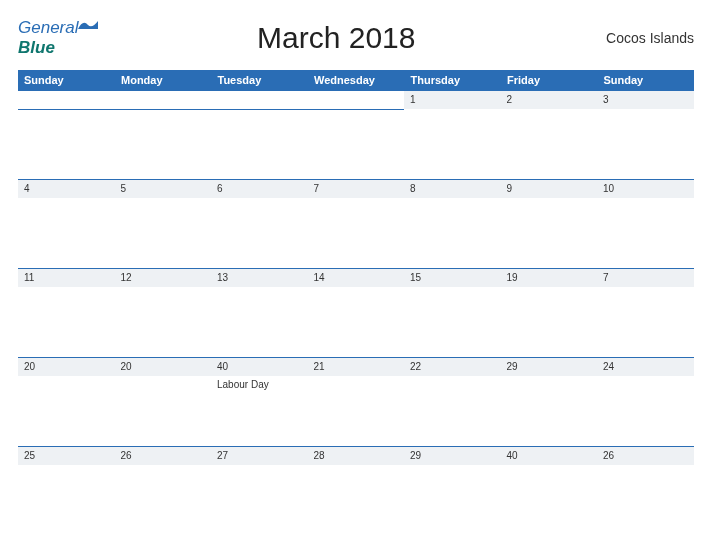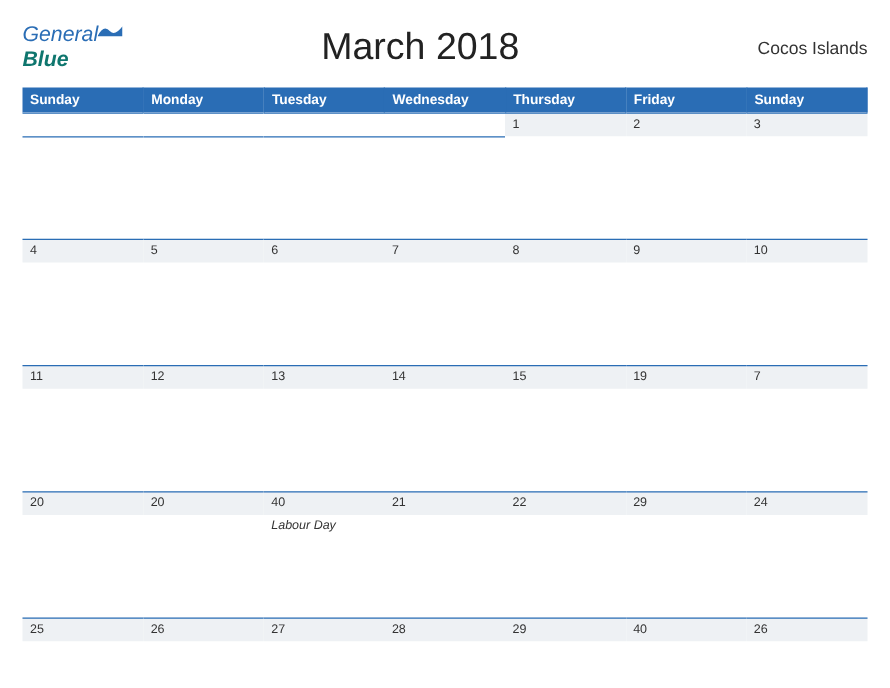--- a/index.html
+++ b/index.html
@@ -69,22 +69,21 @@
     color: #333;
     padding: 3px 6px 3px 6px;
     border-top: 1px solid #2a6db5;
     line-height: 1.2;
     min-height: 16px;
   }
   .daybody {
     font-size: 10px;
     color: #333;
     padding: 2px 6px;
-    height: 82px;
-    font-style: italic;
+    height: 70px;
   }
   .hidden-day .daynum,
   .hidden-day .daybody { background: #fff; border-top: 1px solid #2a6db5; }
   .hidden-day .daynum { color: transparent; }
   .event { font-size: 10px; color: #333; margin-top: 1px; }
 </style>
 </head>
 <body>
 
 <div class="header">

